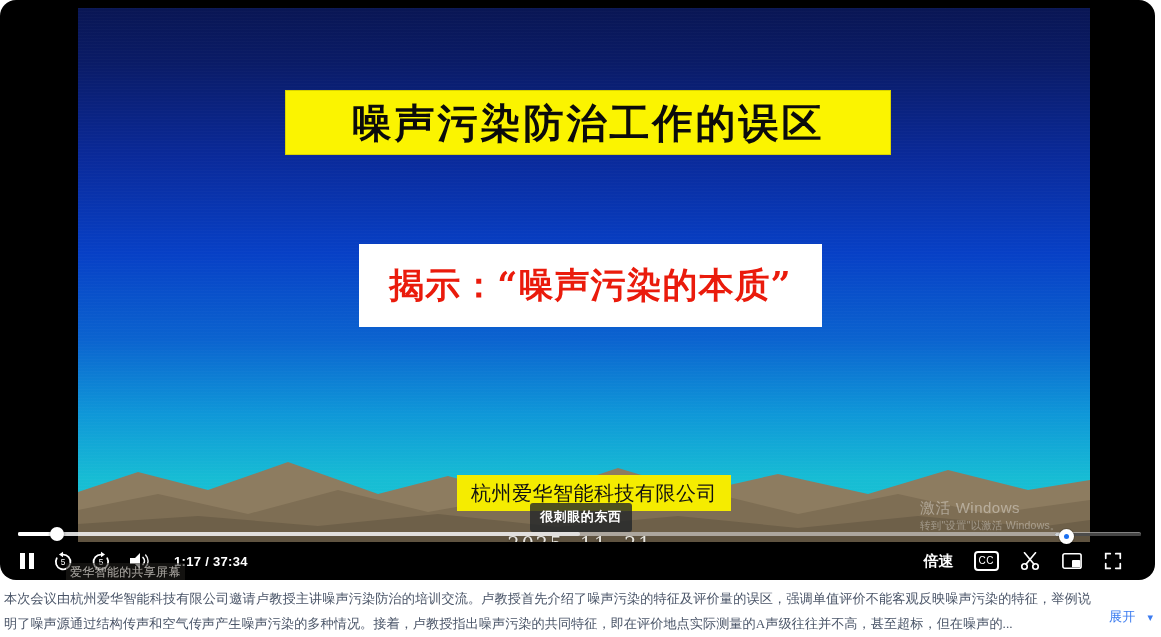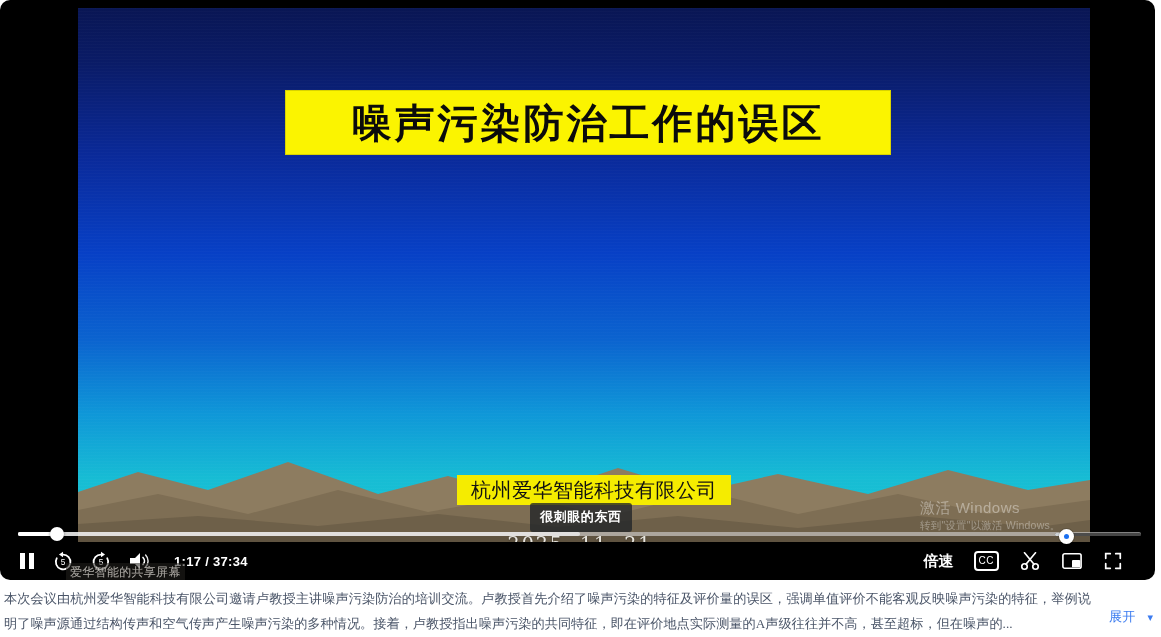--- a/index.html
+++ b/index.html
@@ -7,21 +7,21 @@
     width: 1161px; height: 637px;
     background: #ffffff;
     font-family: "Liberation Sans", "DejaVu Sans", sans-serif;
     overflow: hidden;
   }
   #app { position: relative; width: 1161px; height: 637px; background: #ffffff; }
 
   
   .video-shell {
     position: absolute; left: 0; top: 0; width: 1155px; height: 580px;
-    background: #000; border-radius: 10px; overflow: hidden;
+    background: #000; border-radius: 16px; overflow: hidden;
   }
   .video-stage {
     position: absolute; left: 78px; top: 8px; width: 1012px; height: 534px;
     overflow: hidden;
     background:
       linear-gradient(to bottom,
         #091654 0%,
         #0a1b66 10%,
         #0a2a9a 28%,
         #0740c6 46%,
@@ -55,21 +55,21 @@
   .subtitle-box {
     position: absolute; left: 281px; top: 236px; width: 463px; height: 83px;
     background: #ffffff; display: flex; align-items: center; justify-content: center;
   }
   .subtitle-box span {
     font-family: "DejaVu Serif", serif;
     font-size: 35px; font-weight: 700; color: #ea1b0c; letter-spacing: 1px;
     white-space: nowrap;
   }
   .company-box {
-    position: absolute; left: 379px; top: 467px; width: 274px; height: 30px;
+    position: absolute; left: 379px; top: 467px; width: 274px; height: 36px;
     background: #f5ec00; display: flex; align-items: center; justify-content: center;
   }
   .company-box span {
     font-family: "DejaVu Sans", sans-serif;
     font-size: 20px; font-weight: 400; color: #111; letter-spacing: 0.5px; white-space: nowrap;
   }
   .slide-date {
     position: absolute; left: 0; right: 0; top: 524px; text-align: center;
     font-family: "DejaVu Serif", serif; font-size: 19px; color: #e8e6e0;
     letter-spacing: 2px; text-shadow: 0 1px 2px rgba(0,0,0,.35);
@@ -194,20 +194,23 @@
           <polygon points="0,78 80,62 170,82 260,58 350,80 440,64 530,84 630,60 720,82 820,62 910,82 1012,68 1012,110 0,110" fill="#7e6e54"></polygon>
           <polygon points="0,92 120,84 240,94 360,82 480,95 600,84 720,96 840,84 960,95 1012,88 1012,110 0,110" fill="#6e6049"></polygon>
           <rect x="0" y="100" width="1012" height="10" fill="#5f5340"></rect>
         </svg>
       </div>
 
       <div class="title-box">
         <span>噪声污染防治工作的误区</span>
       </div>
 
+      <div class="subtitle-box">
+        <span>揭示：“噪声污染的本质”</span>
+      </div>
 
       <div class="company-box">
         <span>杭州爱华智能科技有限公司</span>
       </div>
 
       <div class="slide-date">2025. 11. 21.</div>
 
       <div class="danmaku">很刺眼的东西</div>
 
       <div class="winmark">

